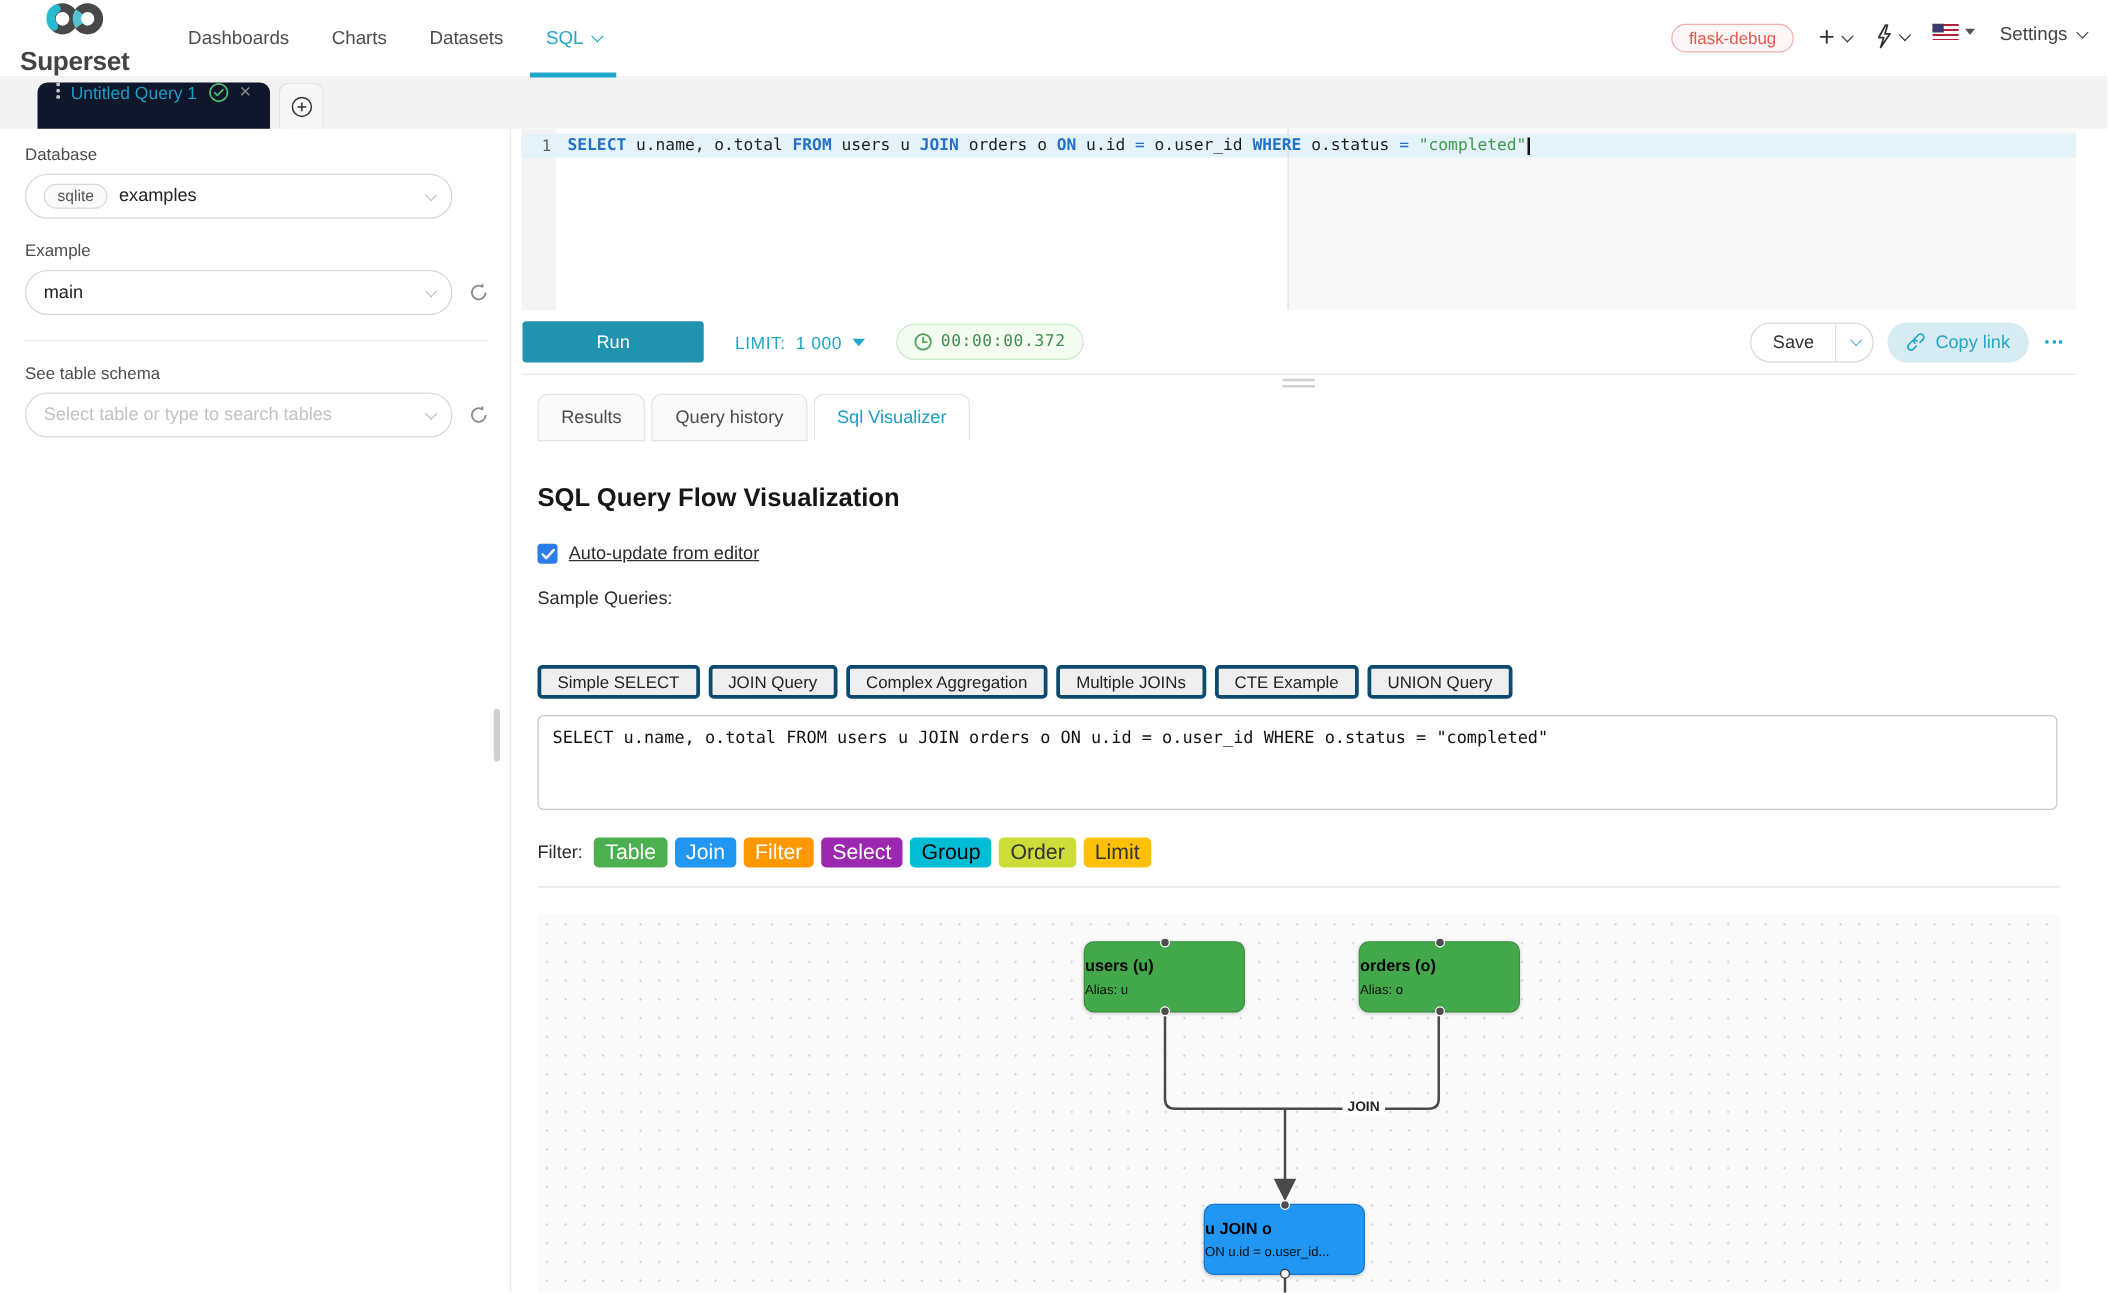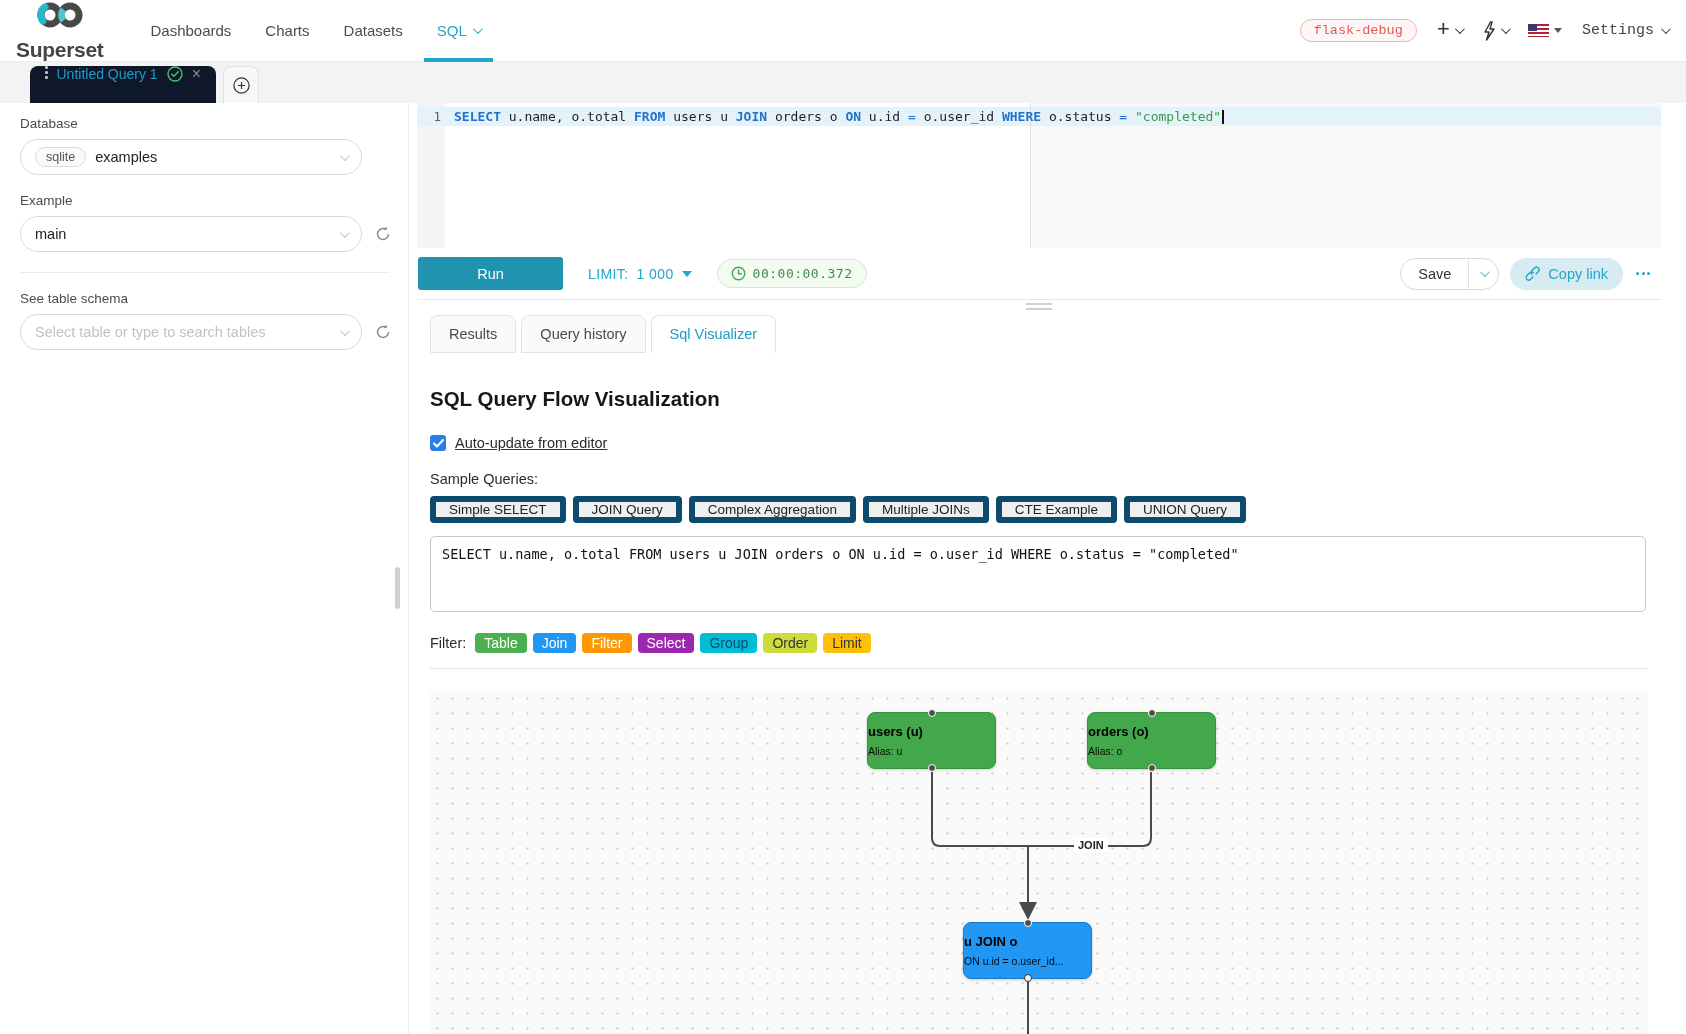--- a/index.html
+++ b/index.html
@@ -13,21 +13,21 @@
   .brand-name { font-size:21px; font-weight:700; color:#444; letter-spacing:-0.3px; }
   .nav-menu { display:flex; align-items:stretch; height:62px; margin-left:30px; }
   .nav-item { display:flex; align-items:center; gap:6px; padding:0 17px; font-size:15px;
     color:#4c4c4c; cursor:pointer; position:relative; }
   .nav-item.active { color:#20a7c9; }
   .nav-item.active .underbar { position:absolute; left:4px; right:4px; bottom:0;
     height:4px; background:#20a7c9; }
   .chev { width:7px; height:7px; border-right:1.6px solid currentColor;
     border-bottom:1.6px solid currentColor; transform:rotate(45deg) translateY(-2px);
     display:inline-block; }
-  .nav-right { margin-left:auto; display:flex; align-items:center; gap:20px;font-family:Liberation Mono, monospace; }
+  .nav-right { margin-left:auto; display:flex; align-items:flex-start; gap:20px; }
   .env-badge { border:1px solid #f3b2ad; color:#e25a51; background:#fef6f6;
     border-radius:13px; padding:3px 13px; font-size:13.5px; }
   .icon-group { display:flex; align-items:center; gap:5px; color:#333; cursor:pointer; }
   .plus-glyph { font-size:22px; font-weight:400; line-height:1; color:#333; }
   .flag { width:21px; height:13px; position:relative; display:inline-block;
     background:repeating-linear-gradient(180deg,#b22234 0 2px,#fff 2px 4px); }
   .flag::before { content:""; position:absolute; left:0; top:0; width:9px; height:7px; background:#3c3b6e; }
   .caret-down { width:0; height:0; border-left:4px solid transparent;
     border-right:4px solid transparent; border-top:5px solid #555; display:inline-block; }
   .settings { display:flex; align-items:center; gap:7px; font-size:15px; color:#444; cursor:pointer; }
@@ -115,28 +115,28 @@
   .stab.active { background:#fff; color:#1e9cc4; border-bottom-color:#fff; font-weight:500; }
 
   .viz { margin-left:13px; width:1218px; }
   .viz h1 { font-size:20.5px; font-weight:700; color:#161616; margin-top:34px; }
   .auto-row { display:flex; align-items:center; margin-top:24px; cursor:pointer;text-decoration:underline; }
   .checkbox { width:16px; height:16px; background:#2b7de9; border-radius:3px;
     display:flex; align-items:center; justify-content:center; }
   .auto-label { margin-left:9px; font-size:14.5px; color:#2b2b2b; }
   .samples-label { margin-top:20px; font-size:14.5px; color:#2b2b2b; }
   .sample-row { display:flex; gap:7px; margin-top:9px; }
-  .sample-btn { height:27px; padding:0 13px; background:#efefef; border:6px solid #0c4a6e;
-    border-radius:4px; font-size:13.5px; color:#222; font-family:inherit; cursor:pointer; }
+  .sample-btn { height:27px; padding:0 13px; background:#efefef; border:3px solid #0c4a6e;
+    border-radius:4px; font-size:13.5px; color:#222; font-family:inherit; cursor:pointer;margin-top:36px; }
   .query-box { margin-top:13px; width:1216px; height:76px; border:1px solid #c8c8c8;
     border-radius:5px; padding:9px 11px; font-family:"DejaVu Sans Mono", monospace;
     font-size:13.5px; color:#111; resize:none; outline:none; white-space:pre; overflow:hidden; }
   .legend-row { display:flex; align-items:center; gap:6px; margin-top:17px; }
   .legend-label { font-size:14.5px; color:#2b2b2b; margin-right:3px; }
-  .chip { padding:2px 9px; border-radius:4px; font-size:14px; }
+  .chip { padding:2px 9px; border-radius:4px; font-size:17px; }
   .viz-sep { border:none; border-top:1px solid #e2e2e2; margin-top:15px; }
 
   .flow-canvas { position:relative; margin-top:22px; width:1218px; height:380px; background:#fafafa;
     background-image:radial-gradient(circle,#d6d6d6 1.1px,transparent 1.1px);
     background-size:15px 15px; overflow:hidden; }
   .flow-node { position:absolute; width:129px; height:57px; border-radius:8px; color:#000000;
     text-align:left; padding-top:11px; box-shadow:0 1px 3px rgba(0,0,0,.18); cursor:grab; }
   .flow-node .nt { font-size:13px; font-weight:700; }
   .flow-node .ns { font-size:10.5px; opacity:.92; margin-top:6px; }
   .node-green { background:#43a84b; border:1px solid #38913f; }
@@ -353,21 +353,21 @@
       </div>
 
       <textarea class="query-box" spellcheck="false" style="">SELECT u.name, o.total FROM users u JOIN orders o ON u.id = o.user_id WHERE o.status = "completed"</textarea>
 
       <div class="legend-row">
         <span class="legend-label">Filter:</span>
         <span class="chip" style="background:#4caf50;color:#fff">Table</span>
         <span class="chip" style="background:#2196f3;color:#fff">Join</span>
         <span class="chip" style="background:#ff9800;color:#fff">Filter</span>
         <span class="chip" style="background:#9c27b0;color:#fff">Select</span>
-        <span class="chip" style="background:#00bcd4;color:#0c4a6e">Group</span>
+        <span class="chip" style="background:#00bcd4;color:#000000">Group</span>
         <span class="chip" style="background:#cddc39;color:#333">Order</span>
         <span class="chip" style="background:#ffc107;color:#333">Limit</span>
       </div>
 
       <hr class="viz-sep">
 
       
       <div class="flow-canvas">
         <svg class="edge-svg" width="1218" height="380">
           <path d="M502 81 V147 Q502 155 510 155 H598" fill="none" stroke="#4a4a4a" stroke-width="2"></path>

